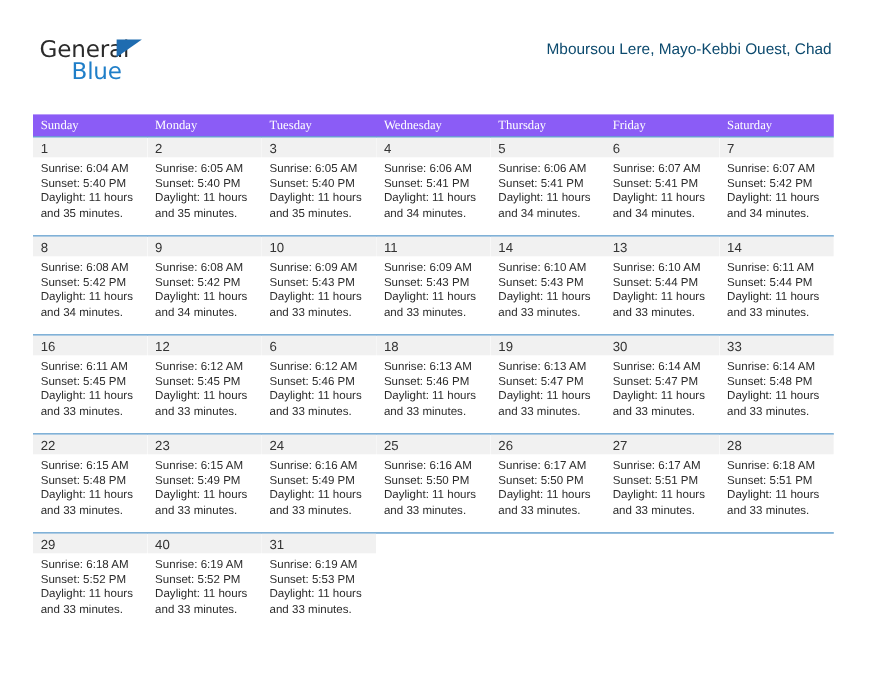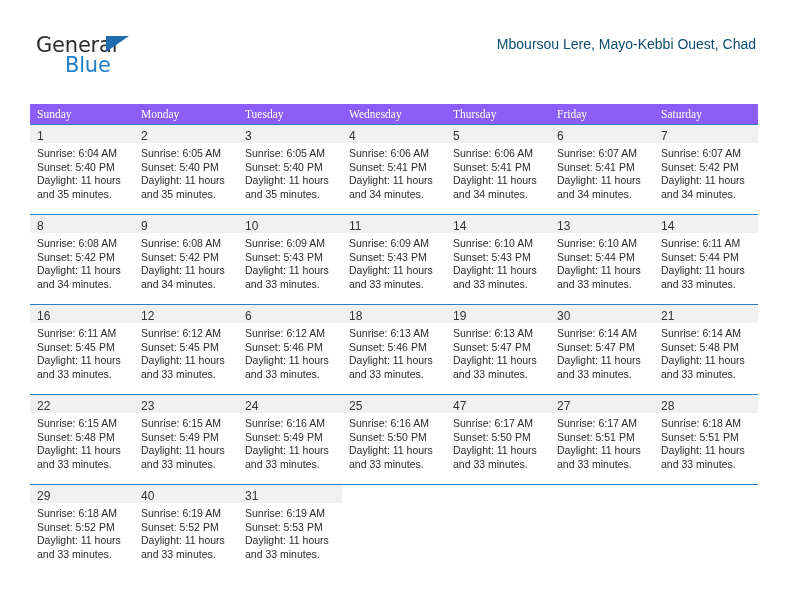--- a/index.html
+++ b/index.html
@@ -358,21 +358,21 @@
       <div class="day-cell">
         <div class="daynum-band"><span class="daynum">30</span></div>
         <div class="day-info">
           <div>Sunrise: 6:14 AM</div>
           <div>Sunset: 5:47 PM</div>
           <div>Daylight: 11 hours</div>
           <div>and 33 minutes.</div>
         </div>
       </div>
       <div class="day-cell">
-        <div class="daynum-band"><span class="daynum">21</span></div>
+        <div class="daynum-band"><span class="daynum">33</span></div>
         <div class="day-info">
           <div>Sunrise: 6:14 AM</div>
           <div>Sunset: 5:48 PM</div>
           <div>Daylight: 11 hours</div>
           <div>and 33 minutes.</div>
         </div>
       </div>
     </div>
 
     <div class="week-row">
@@ -406,21 +406,21 @@
       <div class="day-cell">
         <div class="daynum-band"><span class="daynum">25</span></div>
         <div class="day-info">
           <div>Sunrise: 6:16 AM</div>
           <div>Sunset: 5:50 PM</div>
           <div>Daylight: 11 hours</div>
           <div>and 33 minutes.</div>
         </div>
       </div>
       <div class="day-cell">
-        <div class="daynum-band"><span class="daynum">47</span></div>
+        <div class="daynum-band"><span class="daynum">26</span></div>
         <div class="day-info">
           <div>Sunrise: 6:17 AM</div>
           <div>Sunset: 5:50 PM</div>
           <div>Daylight: 11 hours</div>
           <div>and 33 minutes.</div>
         </div>
       </div>
       <div class="day-cell">
         <div class="daynum-band"><span class="daynum">27</span></div>
         <div class="day-info">

